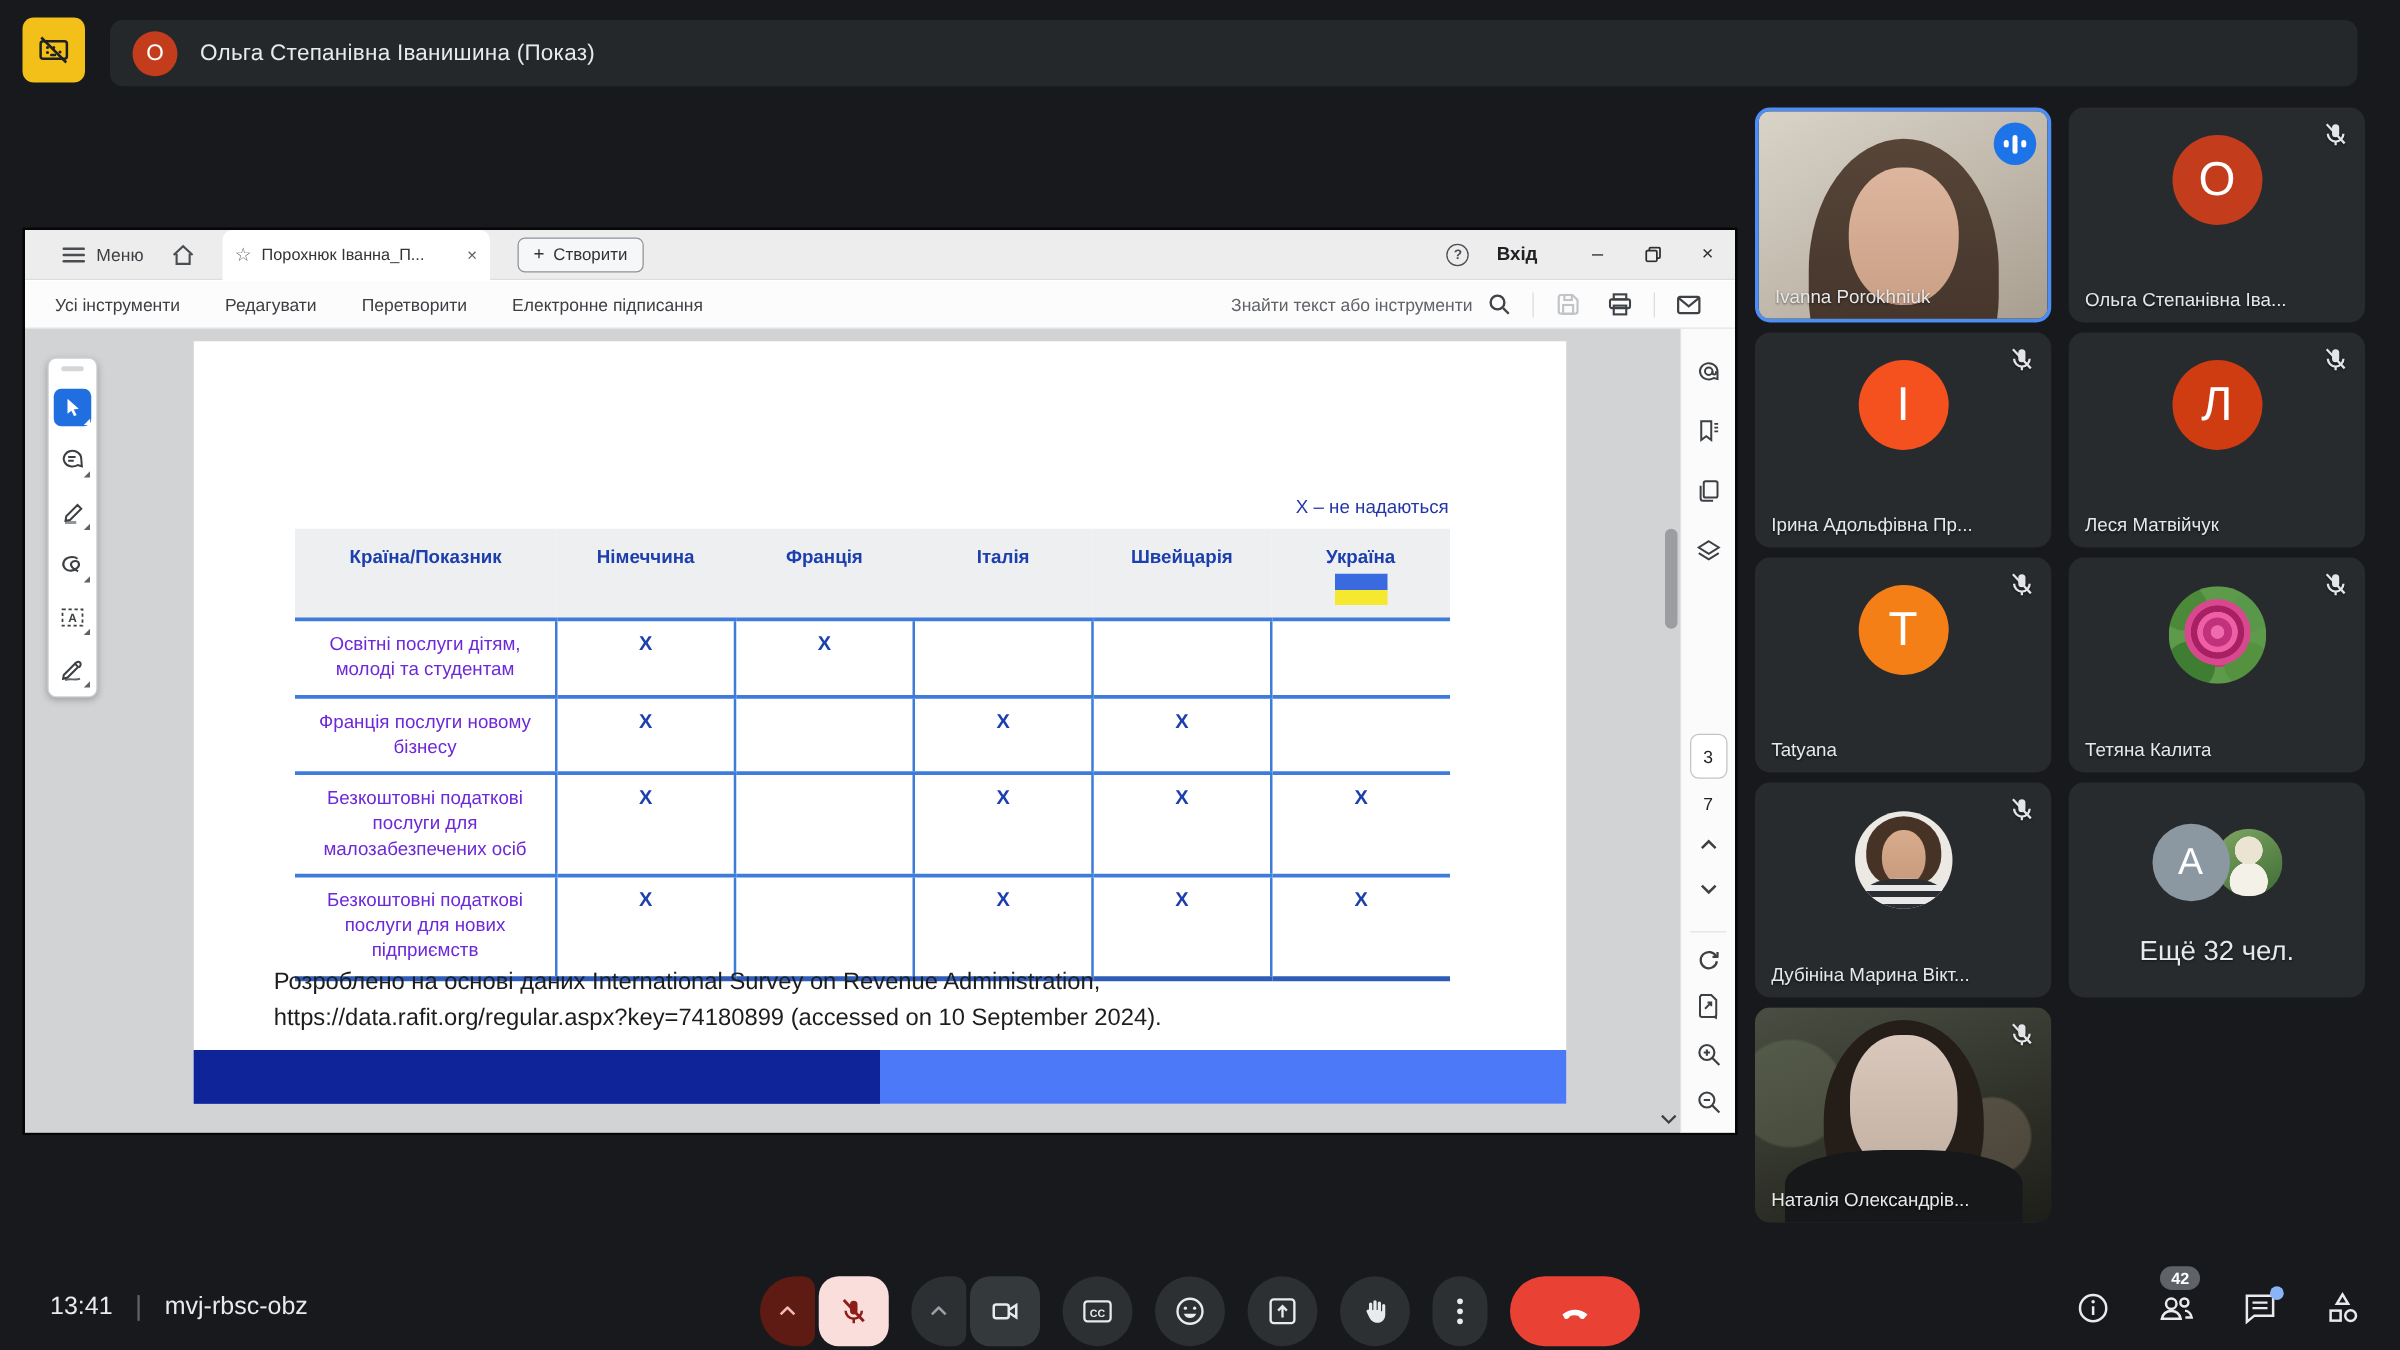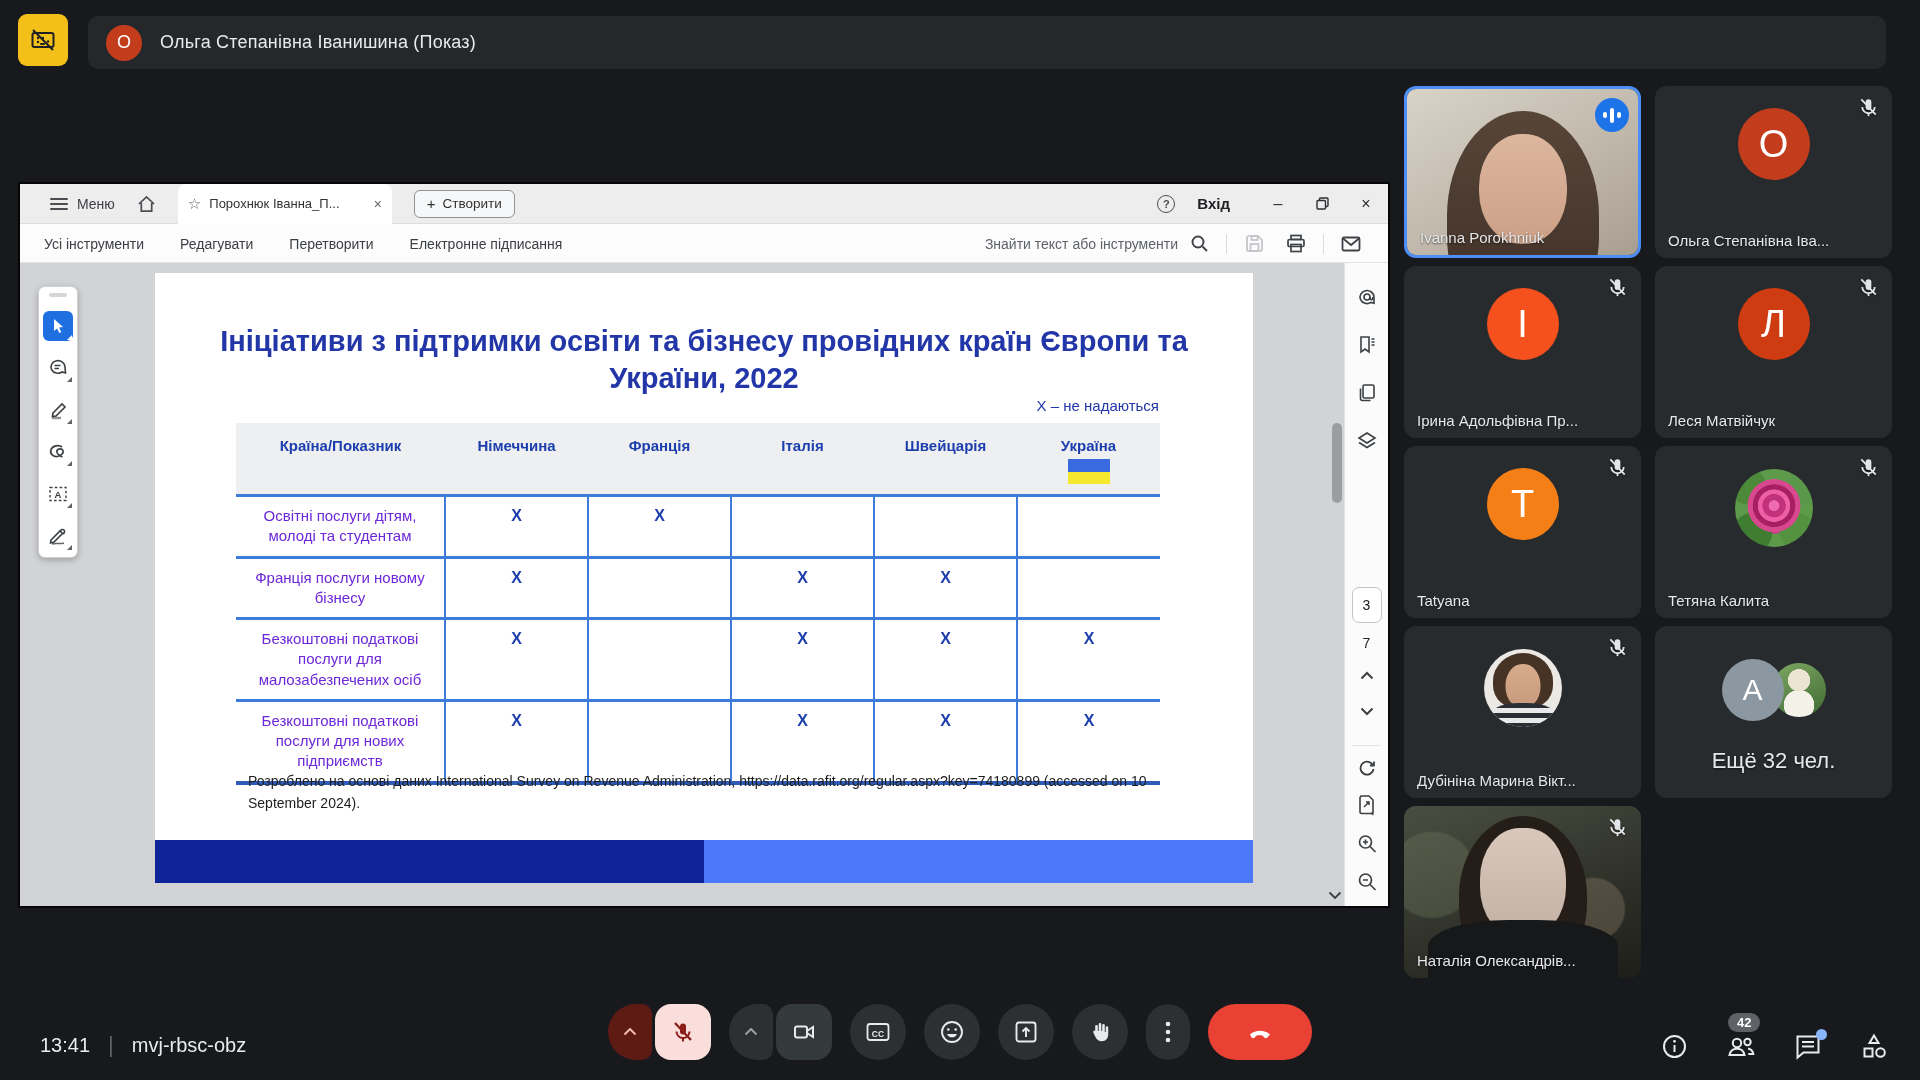--- a/index.html
+++ b/index.html
@@ -46,21 +46,21 @@
   .doc-legend{position:absolute;right:94px;top:124px;color:#2236a8;font-size:15px;}
   .doctab{position:absolute;left:81px;top:150px;width:924px;border-collapse:collapse;table-layout:fixed;}
   .doctab th{background:#edeff0;color:#1d3fae;font-size:15px;font-weight:bold;padding:14px 4px 10px;border-bottom:3px solid #3e7cdb;vertical-align:top;}
   .doctab td{border-bottom:3px solid #3e7cdb;font-size:15px;text-align:center;vertical-align:top;}
   .doctab td.lbl{color:#6d28d9;padding:9px 14px;line-height:1.35;height:60px;}
   .doctab td.val{color:#1d3fae;font-weight:bold;font-size:16px;padding-top:10px;border-left:2px solid #3e7cdb;}
   .doctab tr:last-child td{border-bottom:4px solid #2e5cb8;}
   .uflag{width:42px;height:25px;margin:5px auto 0;}
   .uflag .b{height:12.5px;background:#3a6ae0;}
   .uflag .y{height:12.5px;background:#f5e82e;}
-  .footnote{position:absolute;left:93px;top:498px;width:930px;font-size:14px;color:#1d1d1d;line-height:1.55;}
+  .footnote{position:absolute;left:64px;top:498px;width:930px;font-size:19px;color:#1d1d1d;line-height:1.55;}
 
   
   .ltools{position:absolute;left:18px;top:23px;width:40px;height:272px;background:#fff;border:1px solid #cfd1d3;border-radius:7px;box-shadow:0 2px 6px rgba(0,0,0,.25);display:flex;flex-direction:column;align-items:center;padding-top:6px;}
   .ltools .grip{width:18px;height:4px;border-radius:2px;background:#d4d6d8;margin-bottom:8px;}
   .tool{width:30px;height:30px;margin:6px 0;display:flex;align-items:center;justify-content:center;position:relative;color:#3c4043;}
   .tool.active{background:#1f6fe0;border-radius:6px;color:#fff;}
   .tool .corner{position:absolute;right:1px;bottom:1px;width:0;height:0;border-left:5px solid transparent;border-bottom:5px solid #5f6368;}
   .tool.active .corner{border-bottom-color:#fff;}
 
   
@@ -109,21 +109,21 @@
   .ovwrap{position:absolute;left:50%;top:37%;transform:translate(-50%,-50%);display:flex;align-items:center;}
   .ovA{width:62px;height:62px;border-radius:50%;background:#8b98a1;color:#fff;font-size:30px;display:flex;align-items:center;justify-content:center;z-index:1;}
   .ovphoto{width:54px;height:54px;border-radius:50%;margin-left:-12px;background:
     radial-gradient(circle at 50% 32%, #ece4d2 0 24%, transparent 25%),
     radial-gradient(circle at 50% 78%, #f4f1e8 0 30%, transparent 31%),
     linear-gradient(150deg,#7fa763,#3e6b34);}
 
   
   .meetinfo{position:absolute;left:40px;bottom:22px;display:flex;align-items:center;color:#e8eaed;font-size:20px;}
   .meetinfo .sep{color:#5f6368;margin:0 18px;font-size:22px;font-weight:300;}
-  #controls{position:absolute;left:50%;transform:translateX(-50%);bottom:20px;display:flex;align-items:flex-end;gap:18px;}
+  #controls{position:absolute;left:50%;transform:translateX(-50%);bottom:3px;display:flex;align-items:flex-end;gap:18px;}
   .ctl-group{display:flex;gap:3px;}
   .chev-seg{width:44px;height:56px;border-radius:28px 10px 10px 28px;display:flex;align-items:center;justify-content:center;}
   .chev-seg.red{background:#5e1b14;color:#f2b8b5;}
   .chev-seg.grey{background:#2c3033;color:#9aa0a6;}
   .sqbtn{width:56px;height:56px;border-radius:16px;display:flex;align-items:center;justify-content:center;}
   .sqbtn.pink{background:#f9dedc;color:#8c1d18;}
   .sqbtn.dark{background:#34393c;color:#e8eaed;}
   .pillbtn{width:56px;height:56px;border-radius:28px;background:#2c3033;color:#e8eaed;display:flex;align-items:center;justify-content:center;}
   .pillbtn.narrow{width:44px;border-radius:22px;}
   .pillbtn.end{width:104px;background:#e94235;color:#fff;}
@@ -231,21 +231,20 @@
           <svg width="20" height="16" viewBox="0 0 20 16" fill="none" stroke="#3f4246" stroke-width="1.8">
               <rect x="1.5" y="1.5" width="17" height="13" rx="1.5"></rect>
               <path d="M2 2.5 10 9l8-6.5"></path>
             </svg>
         </span>
       </div>
     </div>
 
     <div class="pcontent">
       <div class="page">
-        <div class="doc-title">Ініціативи з підтримки освіти та бізнесу провідних країн Європи та України, 2022</div>
         <div class="doc-legend">Х – не надаються</div>
         <table class="doctab">
           <colgroup>
               <col style="width:209px">
               <col style="width:143px">
               <col style="width:143px">
               <col style="width:143px">
               <col style="width:143px">
               <col style="width:143px">
             </colgroup>

